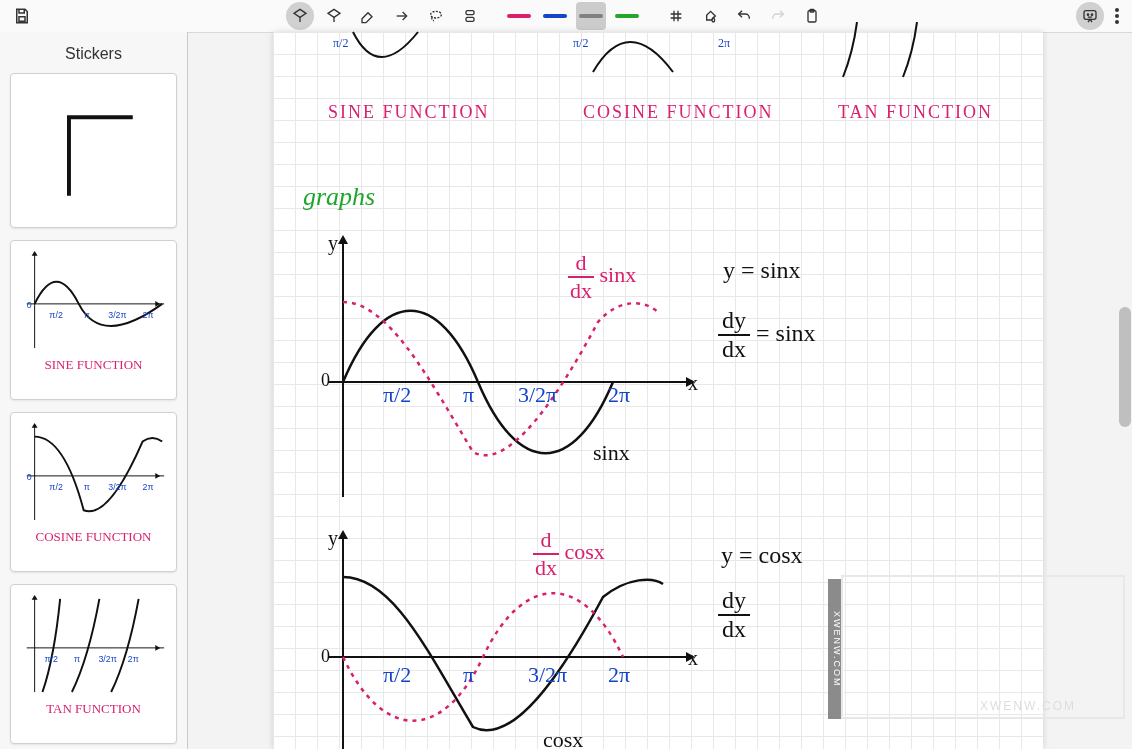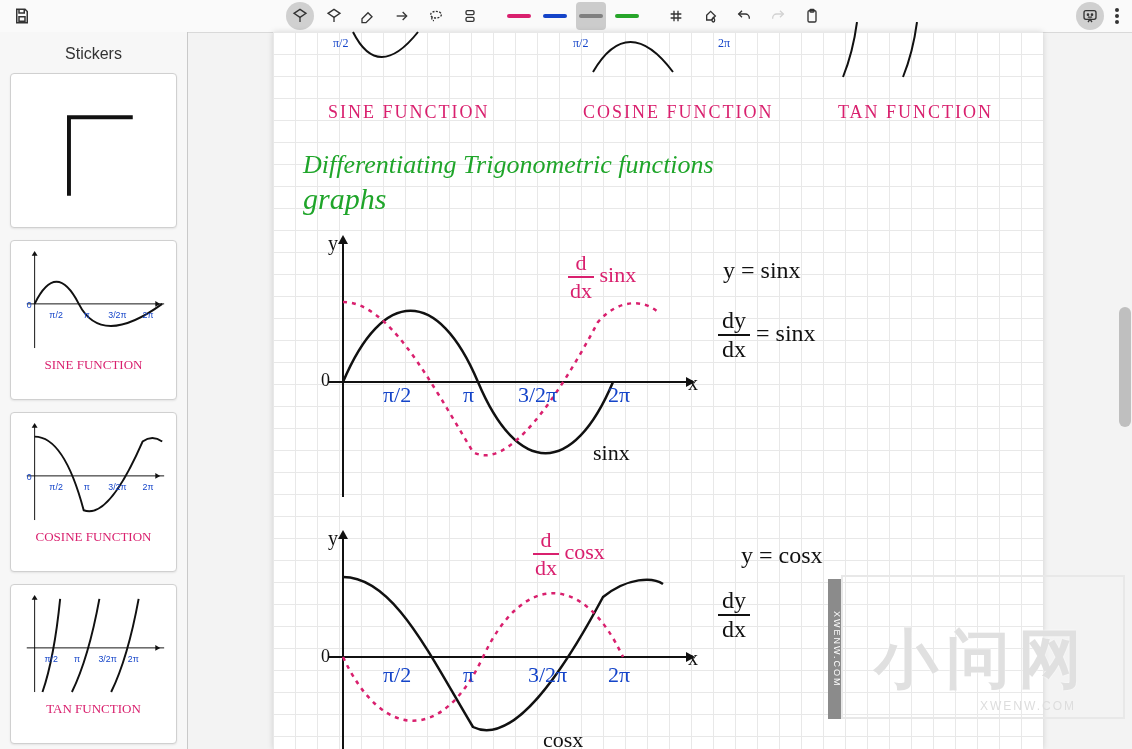--- a/index.html
+++ b/index.html
@@ -243,22 +243,21 @@
       <g transform="translate(510,0)">
         <path d="M10 55 Q20 30 24 0" fill="none" stroke="#111" stroke-width="2"></path>
         <path d="M70 55 Q80 30 84 0" fill="none" stroke="#111" stroke-width="2"></path>
       </g>
     </svg>
 
     <div class="hw red" style="left:55px;top:70px;font-size:18px;letter-spacing:2px">SINE  FUNCTION</div>
     <div class="hw red" style="left:310px;top:70px;font-size:18px;letter-spacing:2px">COSINE  FUNCTION</div>
     <div class="hw red" style="left:565px;top:70px;font-size:18px;letter-spacing:2px">TAN   FUNCTION</div>
 
-    <div class="hw green" style="left:30px;top:118px;font-size:26px;font-style:italic">Differentiating  Trigonometric  functions</div>
-    <div class="hw green" style="left:30px;top:150px;font-size:30px;font-style:italic">graphs</div>
+    <div class="hw green" style="left:30px;top:150px;font-size:26px;font-style:italic">graphs</div>
 
     <svg style="position:absolute;left:25px;top:195px" width="410" height="290">
       <line x1="45" y1="270" x2="45" y2="10" stroke="#111" stroke-width="2"></line>
       <path d="M45 8 l-5 9 h10z" fill="#111"></path>
       <line x1="30" y1="155" x2="395" y2="155" stroke="#111" stroke-width="2"></line>
       <path d="M397 155 l-9 -5 v10z" fill="#111"></path>
 
       <path d="M45 155 C85 60,140 60,180 155 C220 250,275 250,315 155" fill="none" stroke="#111" stroke-width="2.5"></path>
 
       <path d="M45 75 C90 75,130 150,175 225 C210 245,260 170,300 95 C320 72,345 72,360 85" fill="none" stroke="#d9206e" stroke-width="2.5" stroke-dasharray="4 5"></path>
@@ -303,28 +302,27 @@
     <div class="hw blue" style="left:190px;top:630px;font-size:22px">π</div>
     <div class="hw blue" style="left:255px;top:630px;font-size:22px">3/2π</div>
     <div class="hw blue" style="left:335px;top:630px;font-size:22px">2π</div>
     <div class="hw red" style="left:260px;top:495px;font-size:22px">
       <span style="display:inline-block;text-align:center;vertical-align:middle">
         <span style="display:block;border-bottom:2px solid #d9206e;padding:0 4px">d</span>
         <span style="display:block;padding:0 2px">dx</span>
       </span>&nbsp;cosx
     </div>
     <div class="hw black" style="left:270px;top:695px;font-size:22px">cosx</div>
-    <div class="hw black" style="left:468px;top:510px;font-size:24px">y = cosx</div>
+    <div class="hw black" style="left:448px;top:510px;font-size:24px">y = cosx</div>
     <div class="hw black" style="left:445px;top:555px;font-size:24px">
       <span style="display:inline-block;text-align:center;vertical-align:middle">
         <span style="display:block;border-bottom:2px solid #111;padding:0 4px">dy</span>
         <span style="display:block">dx</span>
       </span>
     </div>
   </div>
 
   <div class="wm-side">XWENW.COM</div>
   <div class="wm-box"></div>
-  <div class="wm-text">小问网</div>
   <div class="wm-sub">XWENW.COM</div>
 
   <div class="scroll-thumb"></div>
 </div>
 
 </body></html>

